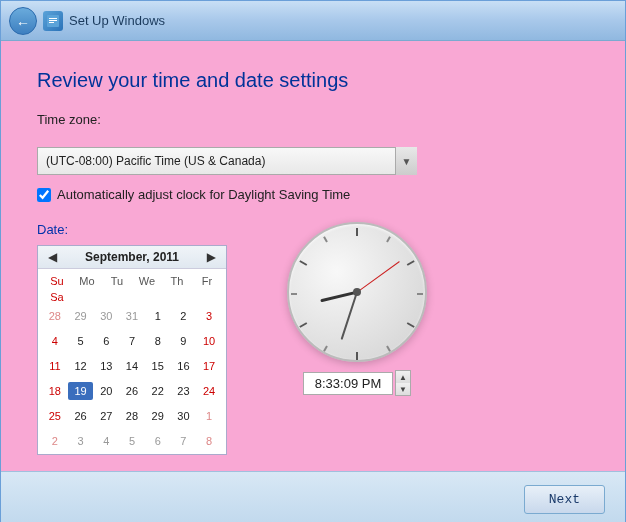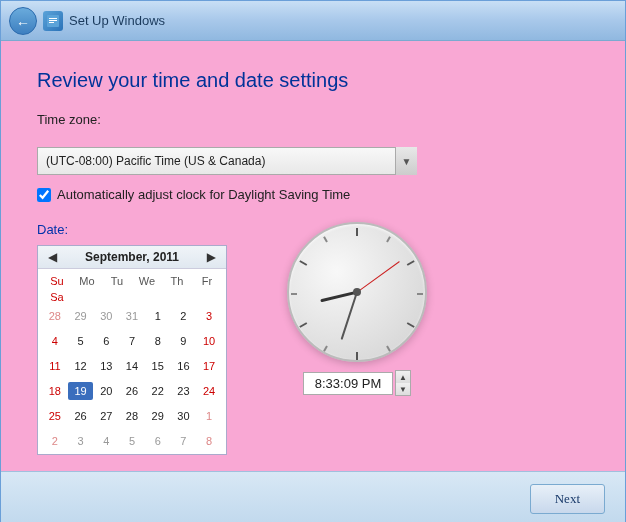--- a/index.html
+++ b/index.html
@@ -377,21 +377,21 @@
     }
 
     .next-button {
       padding: 6px 24px;
       background: linear-gradient(to bottom, #e8f0f8, #c8d8ec);
       border: 1px solid #7aaad0;
       color: #1a3a6a;
       font-size: 13px;
       cursor: pointer;
       border-radius: 3px;
-      font-family: Liberation Serif, serif;
+      font-family: Liberation Mono, monospace;
     }
   </style>
 </head>
 <body>
 
 <div class="window">
 
   <div class="title-bar">
     <div class="title-bar-back">←</div>
     <div class="title-bar-icon">

